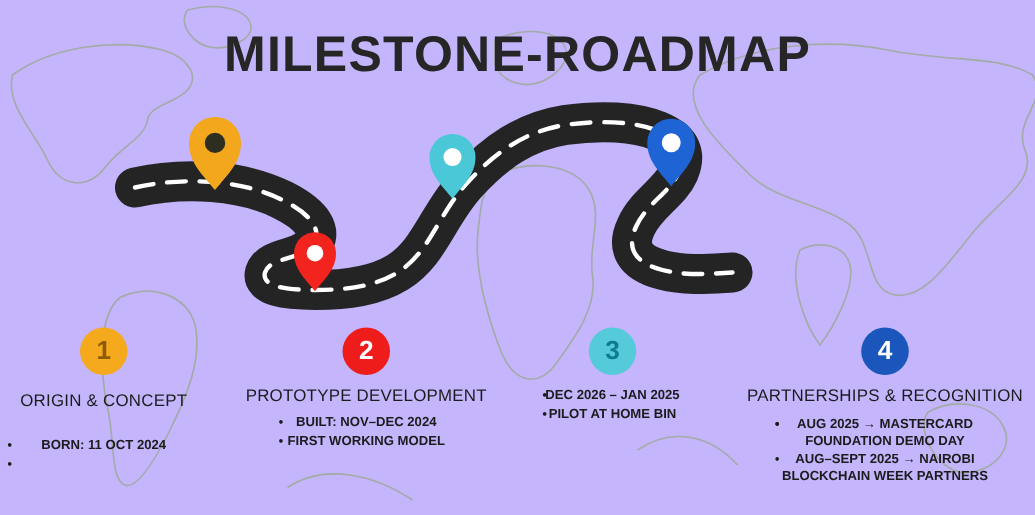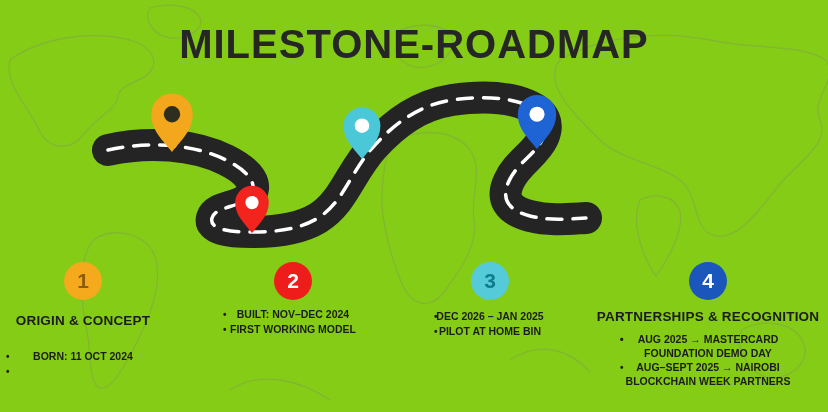--- a/index.html
+++ b/index.html
@@ -1,18 +1,18 @@
 <!DOCTYPE html>
 <html><head>
 <meta charset="utf-8">
 <style>
   html,body{margin:0;padding:0;background:#2a2a2a;}
   .stage{
     position:relative;width:828px;height:412px;overflow:hidden;
-    background:#84cc16;
+    background:#c4b5fd;
     font-family:"Liberation Sans","DejaVu Sans",sans-serif;
   }
   .map-svg{position:absolute;left:0;top:0;}
   .page-title{
     position:absolute;top:22px;left:0;width:100%;margin:0;
     text-align:center;font-size:40px;font-weight:800;letter-spacing:1px;
     color:#262626;
   }
   .col{position:absolute;top:262px;text-align:center;color:#1c1c1c;}
   .col1{left:0;width:166px;}
@@ -21,21 +21,21 @@
   .col4{left:592px;width:232px;}
   .numcircle{
     width:38px;height:38px;border-radius:50%;margin:0 auto;
     display:flex;align-items:center;justify-content:center;
     font-size:21px;font-weight:800;
   }
   .c1{background:#F5A91D;color:#8d5c06;}
   .c2{background:#EE1D1B;color:#ffffff;}
   .c3{background:#55CBDA;color:#0e7c8d;}
   .c4{background:#1A56BB;color:#ffffff;}
-  .mtitle{margin-top:9px;font-size:13.5px;font-weight:700;letter-spacing:.2px;}
+  .mtitle{margin-top:9px;font-size:13.5px;font-weight:400;letter-spacing:.2px;}
   .col1 .mtitle{margin-top:13px;}
   .bullets{font-size:10.5px;font-weight:700;}
   .col1 .bullets{margin-top:22px;}
   .col2 .bullets{margin-top:8px;}
   .col3 .bullets{margin-top:10px;}
   .col4 .bullets{margin-top:9px;}
   .bullet-item{position:relative;line-height:1.3;margin-bottom:1px;}
   .dot{position:absolute;top:0;font-size:10px;}
   .col1 .dot{left:6px;}
   .col2 .dot{left:40px;}
@@ -103,20 +103,21 @@
         <div class="bullet-item">
           <span class="dot">•</span>
         </div>
       </div>
   </div>
 
   <div class="col col2">
     <div class="numcircle c2">
       <span>2</span>
     </div>
+    <div class="mtitle">PROTOTYPE DEVELOPMENT</div>
     <div class="bullets">
         <div class="bullet-item">
           <span class="dot">•</span>
           <span class="btxt">BUILT: NOV–DEC 2024</span>
         </div>
         <div class="bullet-item">
           <span class="dot">•</span>
           <span class="btxt">FIRST WORKING MODEL</span>
         </div>
       </div>

